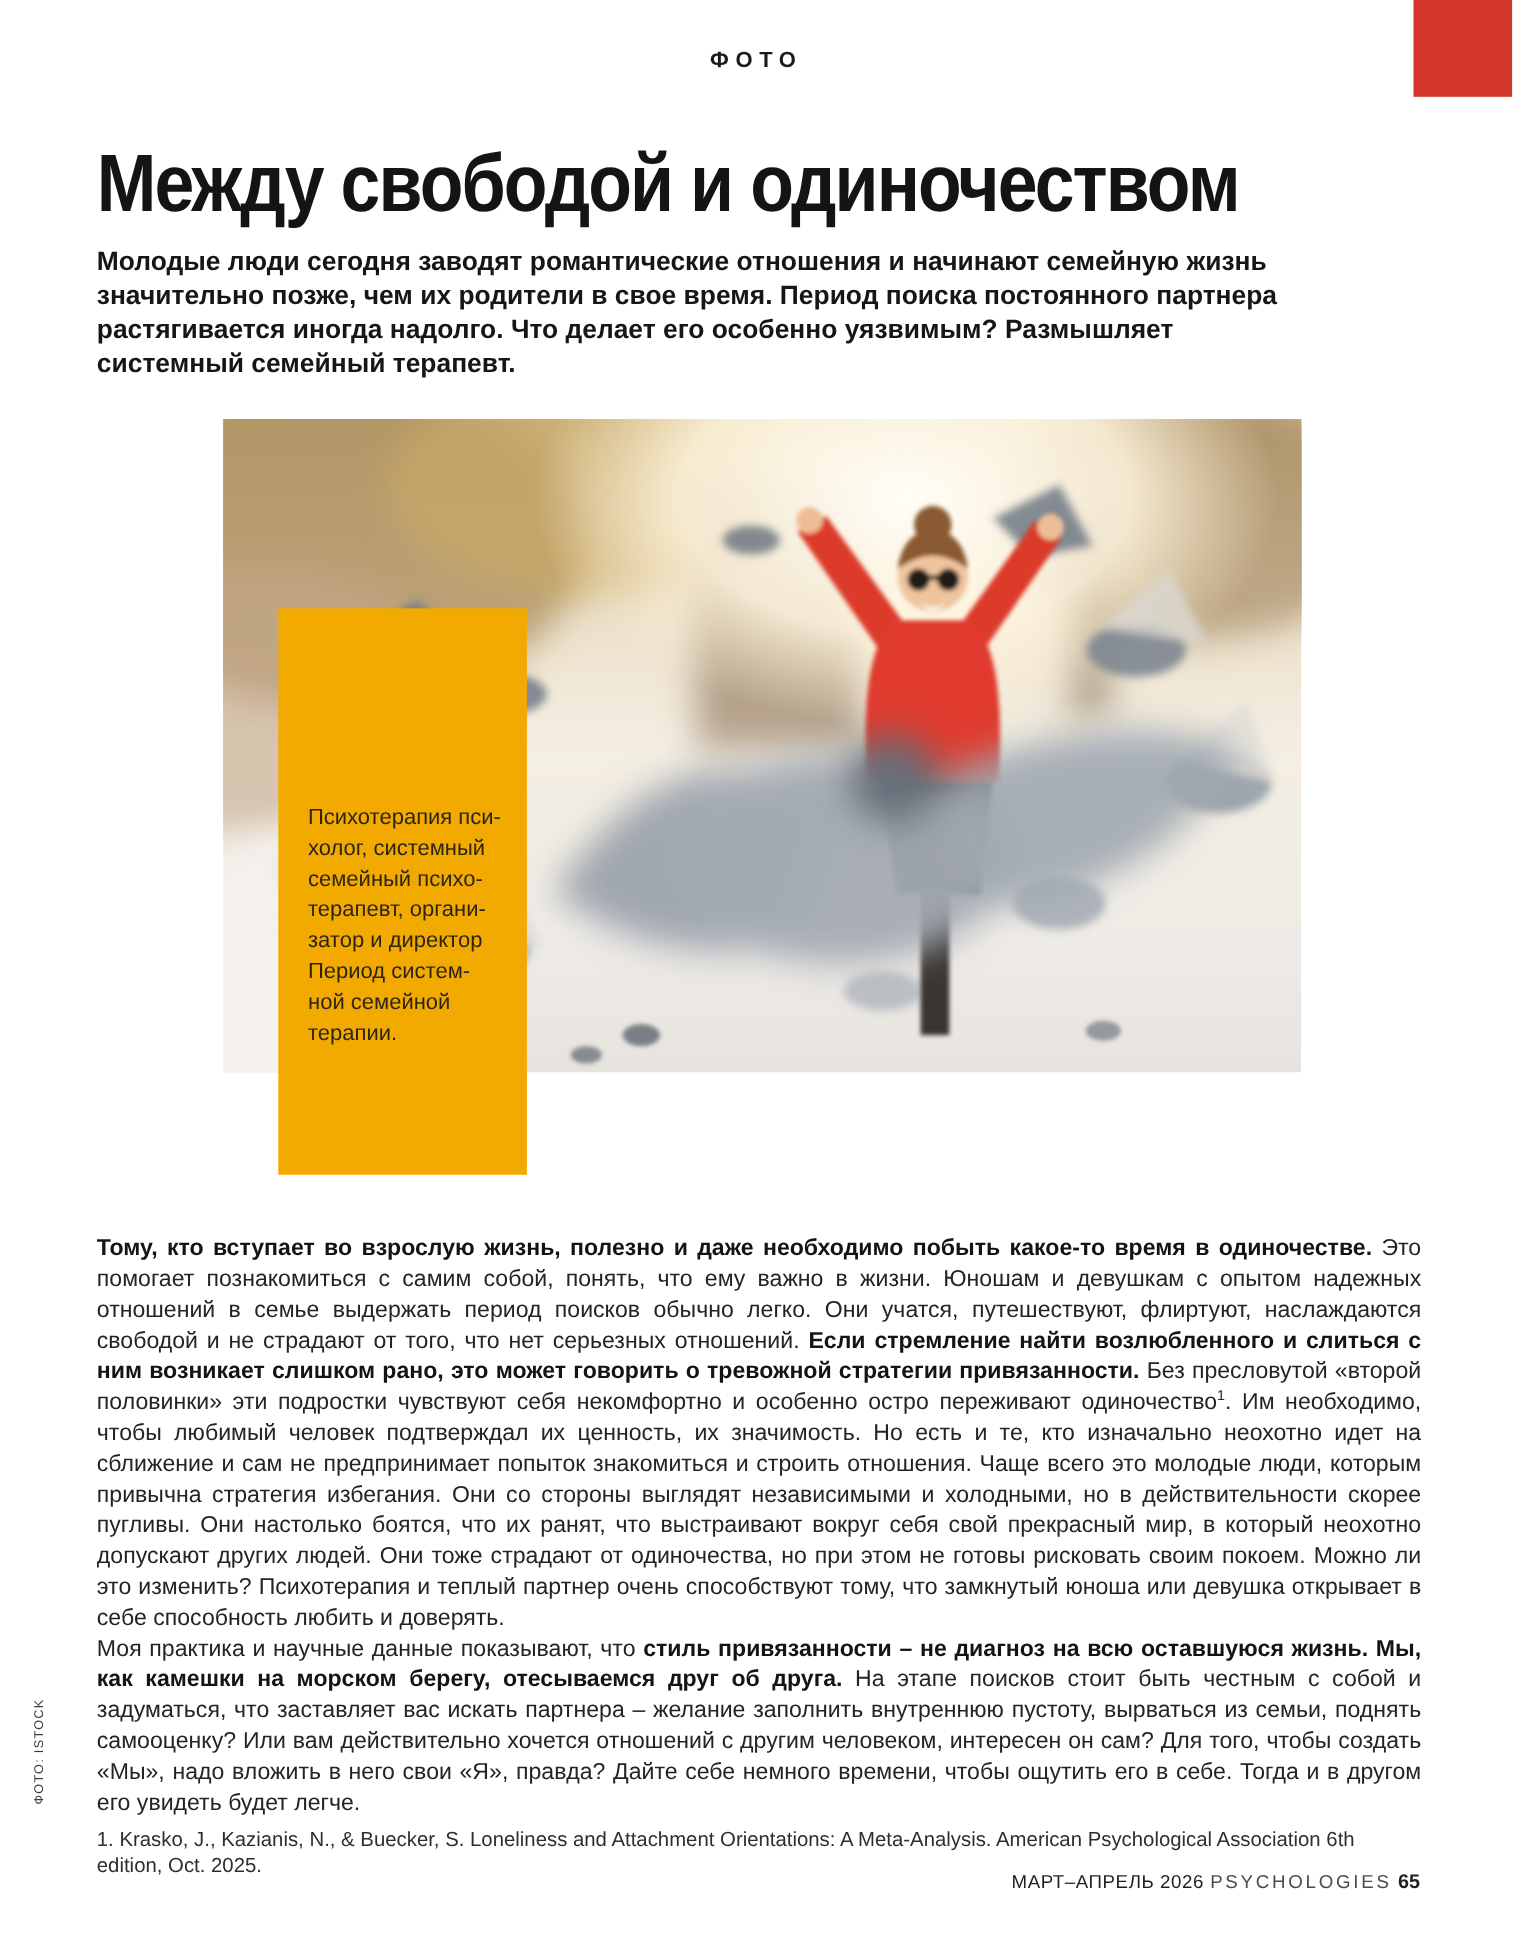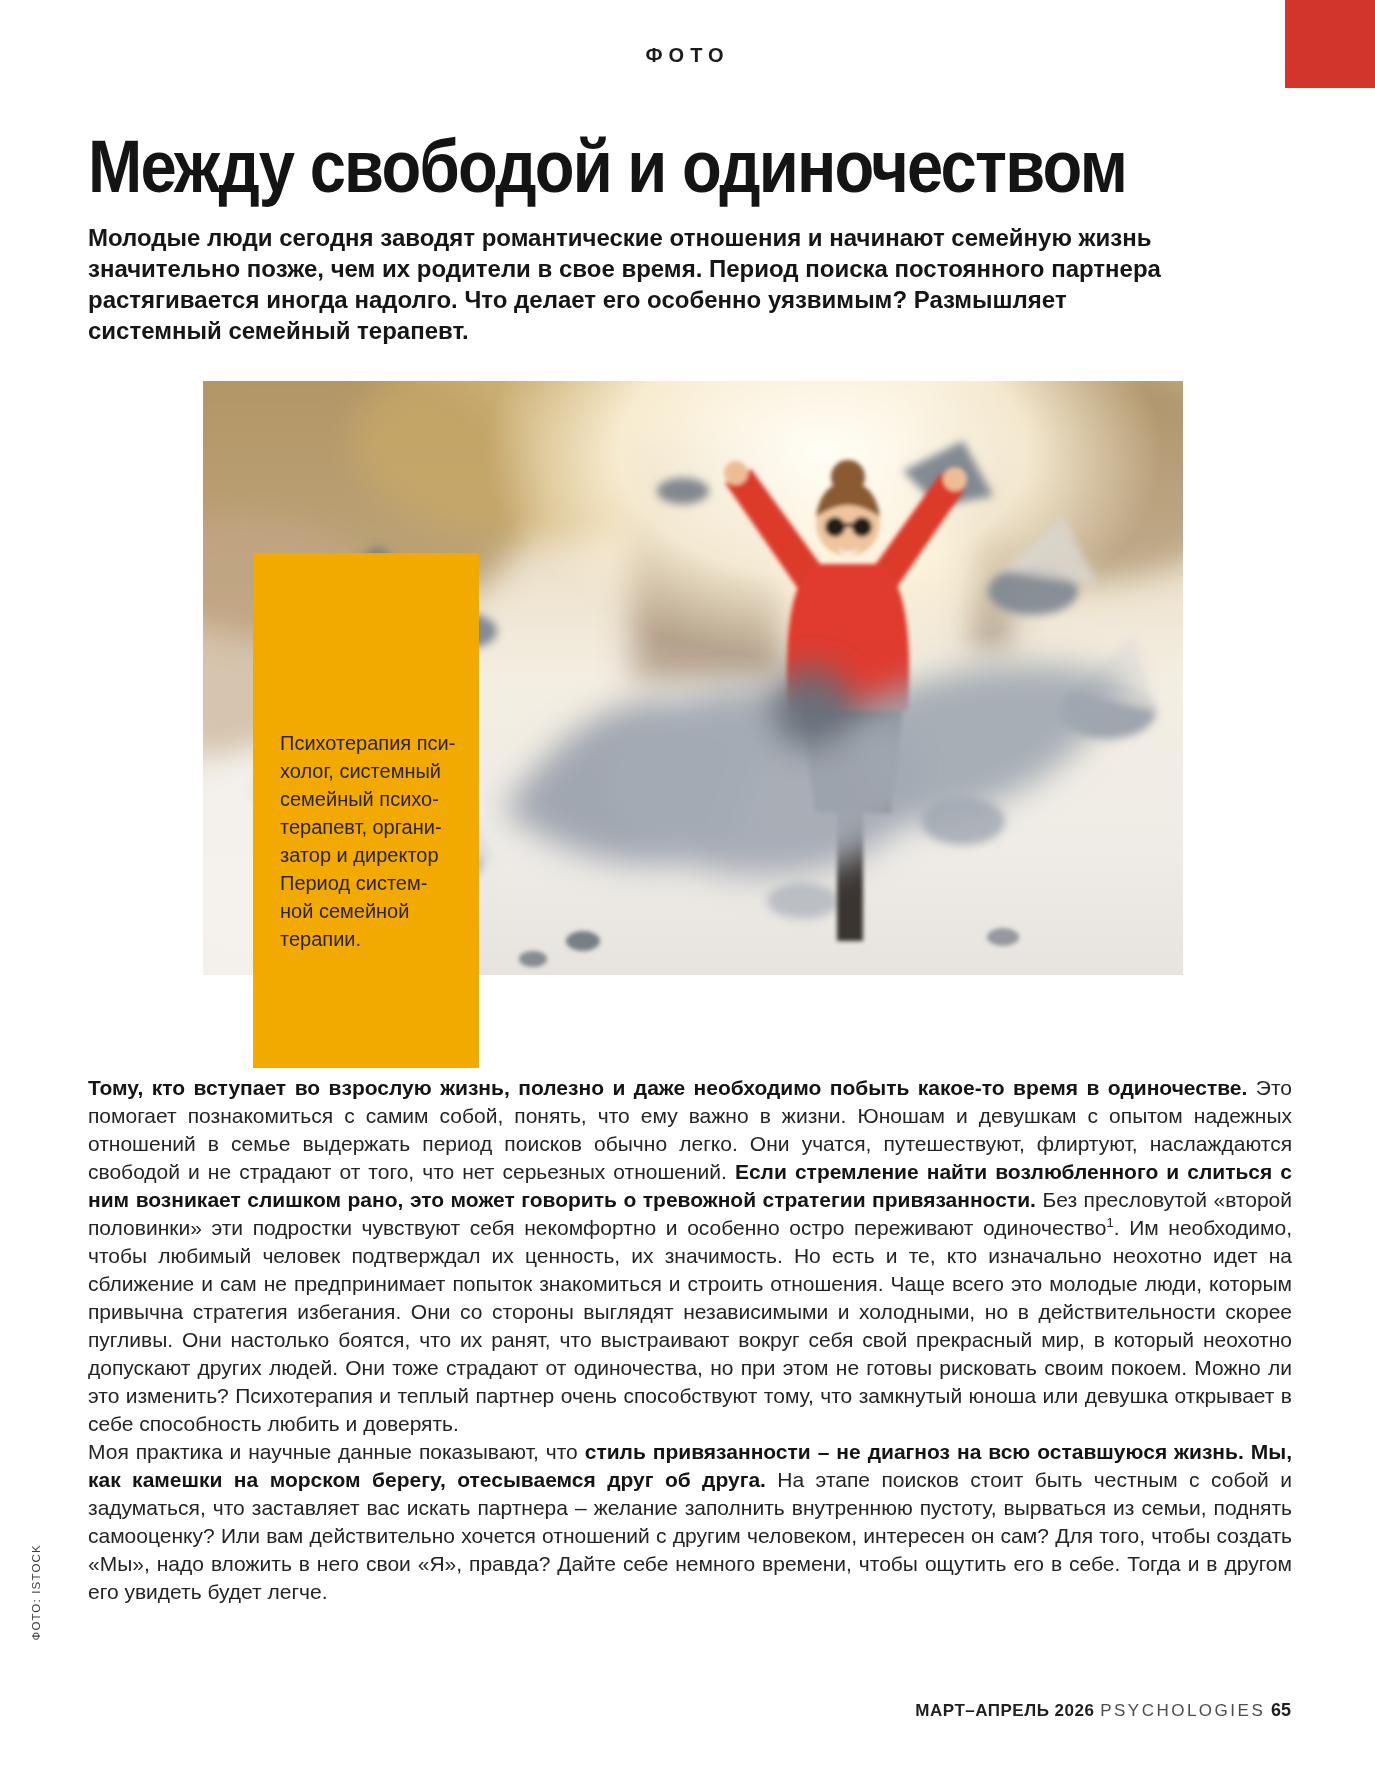--- a/index.html
+++ b/index.html
@@ -23,34 +23,34 @@
   }
   .photo{position:absolute;left:203px;top:381px;width:980px;height:594px;}
   .photo svg{display:block;width:100%;height:100%;}
   .expert-box{
     position:absolute;left:253px;top:553px;width:226px;height:515px;
     background:#F3AA00;box-sizing:border-box;padding:164px 18px 0 27px;
   }
   .expert-name{font-size:23px;font-weight:700;line-height:28px;color:#27200d;letter-spacing:.3px;}
   .expert-bio{margin-top:12px;font-size:20px;line-height:28px;color:#2c2512;}
   .body-text{
-    position:absolute;left:88px;top:1074px;width:1204px;
+    position:absolute;left:88px;top:1121px;width:1204px;
     font-size:21px;line-height:28px;color:#242424;text-align:justify;
   }
   .body-text p{margin:0;}
   .b{font-weight:700;color:#141414;}
   sup{font-size:13px;line-height:0;}
   .footnote{margin-top:7px;font-size:18.5px;line-height:24px;text-align:left;color:#2e2e2e;}
   .photo-credit{
     position:absolute;left:30px;top:1544px;
     writing-mode:vertical-rl;transform:rotate(180deg);
     font-size:11.5px;letter-spacing:1.2px;color:#3c3c3c;
   }
   .footer{position:absolute;top:1700px;right:84px;font-size:17px;color:#1f1f1f;white-space:nowrap;}
-  .footer .issue{font-weight:700;letter-spacing:.5px;}
+  .footer .issue{font-weight:400;letter-spacing:.5px;}
   .footer .brand{font-weight:400;color:#4c4c4c;letter-spacing:2.5px;margin-left:1px;}
   .footer .pagenum{font-weight:700;font-size:18px;margin-left:1px;}
 </style>
 </head>
 <body>
 
 <div class="page">
 
   <div class="red-corner"></div>
 
@@ -177,20 +177,21 @@
       <span class="b">Тому, кто вступает во взрослую жизнь, полезно и даже необходимо побыть какое-то время в одиночестве. </span>
       <span>Это помогает познакомиться с самим собой, понять, что ему важно в жизни. Юношам и девушкам с опытом надежных отношений в семье выдержать период поисков обычно легко. Они учатся, путешествуют, флиртуют, наслаждаются свободой и не страдают от того, что нет серьезных отношений. </span>
       <span class="b">Если стремление найти возлюбленного и слиться с ним возникает слишком рано, это может говорить о тревожной стратегии привязанности. </span>
       <span>Без пресловутой «второй половинки» эти подростки чувствуют себя некомфортно и особенно остро переживают одиночество</span><sup>1</sup><span>. Им необходимо, чтобы любимый человек подтверждал их ценность, их значимость. Но есть и те, кто изначально неохотно идет на сближение и сам не предпринимает попыток знакомиться и строить отношения. Чаще всего это молодые люди, которым привычна стратегия избегания. Они со стороны выглядят независимыми и холодными, но в действительности скорее пугливы. Они настолько боятся, что их ранят, что выстраивают вокруг себя свой прекрасный мир, в который неохотно допускают других людей. Они тоже страдают от одиночества, но при этом не готовы рисковать своим покоем. Можно ли это изменить? Психотерапия и теплый партнер очень способствуют тому, что замкнутый юноша или девушка открывает в себе способность любить и доверять.</span>
     </p>
     <p>
       <span>Моя практика и научные данные показывают, что </span>
       <span class="b">стиль привязанности – не диагноз на всю оставшуюся жизнь. Мы, как камешки на морском берегу, отесываемся друг об друга. </span>
       <span>На этапе поисков стоит быть честным с собой и задуматься, что заставляет вас искать партнера – желание заполнить внутреннюю пустоту, вырваться из семьи, поднять самооценку? Или вам действительно хочется отношений с другим человеком, интересен он сам? Для того, чтобы создать «Мы», надо вложить в него свои «Я», правда? Дайте себе немного времени, чтобы ощутить его в себе. Тогда и в другом его увидеть будет легче.</span>
     </p>
+    <div class="footnote">1. Krasko, J., Kazianis, N., &amp; Buecker, S. Loneliness and Attachment Orientations: A Meta-Analysis. American Psychological Association 6th edition, Oct. 2025.</div>
   </div>
 
   <div class="photo-credit">ФОТО: ISTOCK</div>
 
   <div class="footer">
     <span class="issue">МАРТ–АПРЕЛЬ 2026</span>
     <span class="brand">PSYCHOLOGIES</span>
     <span class="pagenum">65</span>
   </div>
 

